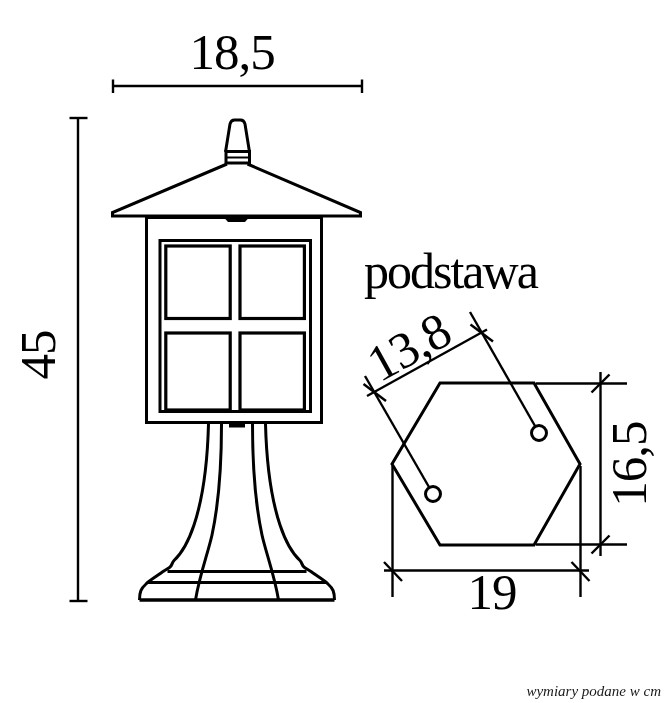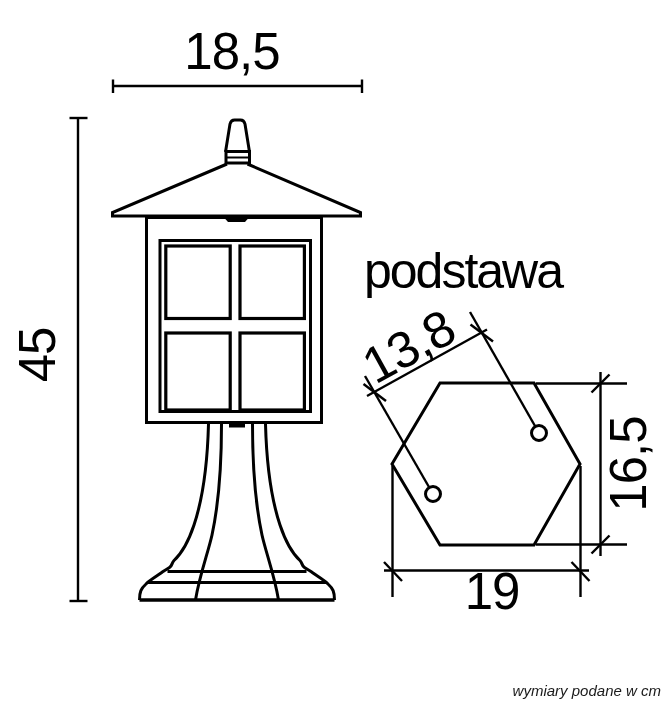--- a/index.html
+++ b/index.html
@@ -1,20 +1,20 @@
 <!DOCTYPE html>
 <html><head>
 <meta charset="utf-8">
 <style>
   html,body{margin:0;padding:0;background:#ffffff;}
   .canvas{
     position:relative;
     width:666px;height:703px;
     background:#ffffff;
-    font-family:Liberation Sans, sans-serif;
+    font-family:Liberation Serif, serif;
     overflow:hidden;
   }
   svg{display:block;}
   svg text{fill:#000000;}
   .dim-text{font-size:51px;letter-spacing:-1px;}
   .title-text{font-size:50px;letter-spacing:-2px;}
   .note-text{font-size:15px;font-style:italic;fill:#1a1a1a;letter-spacing:0px;}
 </style>
 </head>
 <body>

